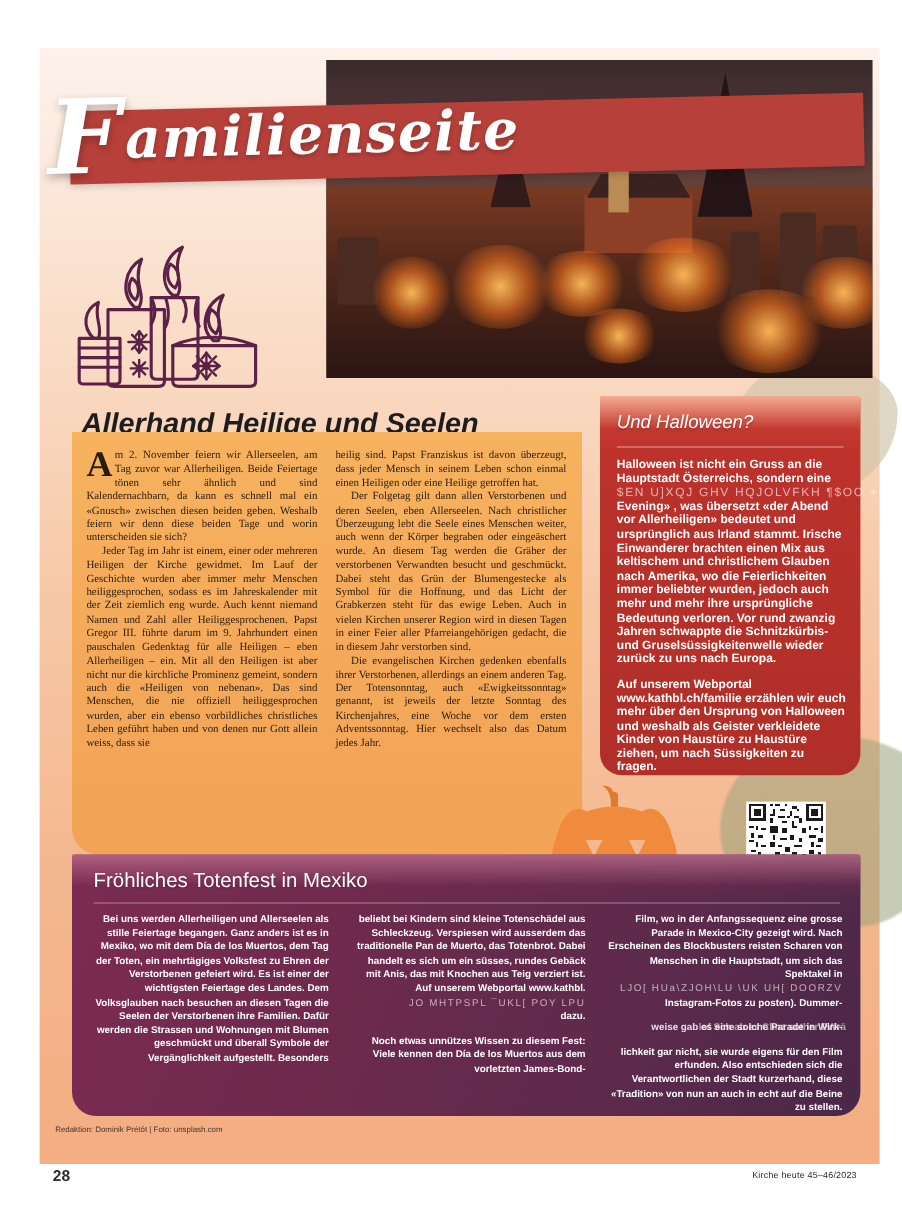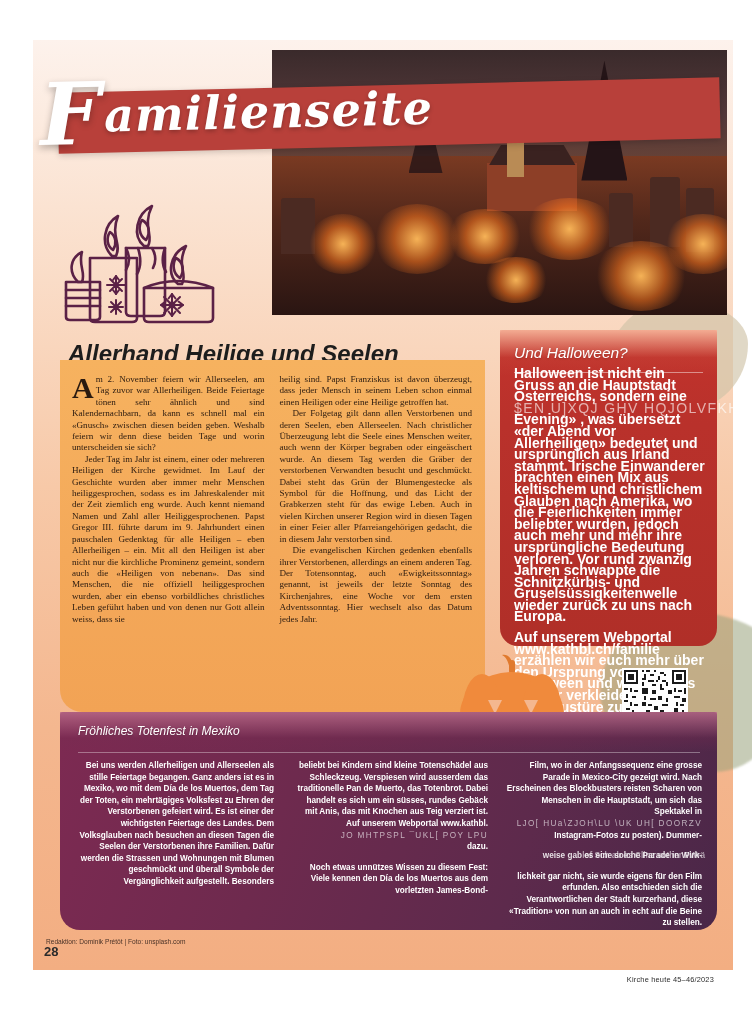--- a/index.html
+++ b/index.html
@@ -149,22 +149,22 @@
   }
   .hbox h3{
     position:absolute;left:14px;top:14px;margin:0;
     font-style:italic;font-weight:400;font-size:15.5px;color:#ffffff;
     text-shadow:0 1px 2px rgba(0,0,0,.2);
   }
   .hbox-rule{
     position:absolute;left:14px;top:42px;width:189px;height:1px;background:rgba(255,255,255,.45);
   }
   .hbox-body{
-    position:absolute;left:14px;top:38px;width:192px;
-    font-size:14px;line-height:11.6px;color:#ffffff;font-weight:700;
+    position:absolute;left:14px;top:52px;width:192px;
+    font-size:10px;line-height:11.6px;color:#ffffff;font-weight:700;
   }
   .hbox-body p{margin:0 0 9px 0;}
   .garble{
     color:rgba(255,255,255,.62);
     letter-spacing:1.4px;
     font-weight:400;
     white-space:nowrap;
     display:block;
     overflow:visible;
   }
@@ -181,21 +181,21 @@
     position:absolute;left:60px;top:712px;width:657px;height:218px;
     background:linear-gradient(110deg,#7d2a52 0%, #6e2a4e 35%, #5d2a4c 70%, #4a2748 100%);
     border-radius:3px 3px 20px 20px;
   }
   .mbox-fade{
     position:absolute;left:0;top:0;width:100%;height:40px;
     background:linear-gradient(180deg,rgba(190,110,140,.8) 0%, rgba(120,45,82,.3) 65%, rgba(110,42,78,0) 100%);
   }
   .mbox h3{
     position:absolute;left:18px;top:12px;margin:0;
-    font-style:italic;font-weight:400;font-size:12px;color:#ffffff;
+    font-weight:400;font-size:17px;color:#ffffff;
     text-shadow:0 1px 2px rgba(0,0,0,.22);
   }
   .mbox-rule{
     position:absolute;left:18px;top:40px;width:622px;height:1px;background:rgba(255,255,255,.35);
   }
   .mcols{
     position:absolute;left:18px;top:48px;width:625px;height:160px;
     display:flex;gap:18px;
   }
   .mcol{
@@ -213,21 +213,21 @@
     color:rgba(255,255,255,.55);
     transform:translateX(3px);
   }
 
   
   .credit{
     position:absolute;left:46px;top:938px;
     font-size:6.6px;color:#4a3328;
   }
   .pagenum{
-    position:absolute;left:44px;top:944px;
+    position:absolute;left:44px;top:972px;
     font-size:13px;font-weight:700;color:#2b2b2b;
   }
   .issue{
     position:absolute;right:38px;top:975px;
     font-size:7.4px;color:#2b2b2b;letter-spacing:.2px;padding-left:20px;
   }
 </style>
 </head>
 <body>
 

